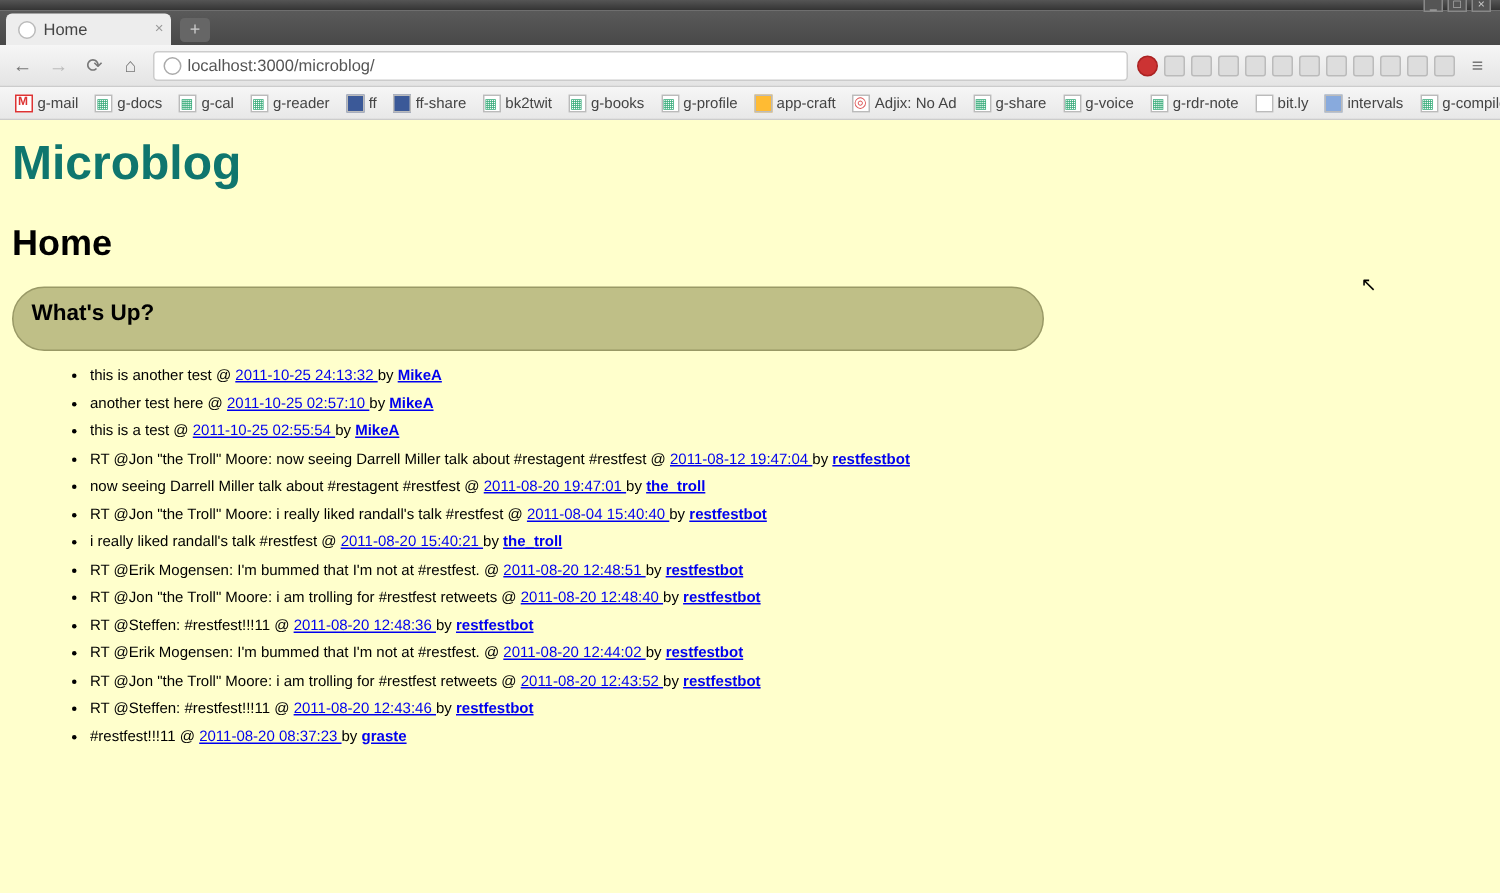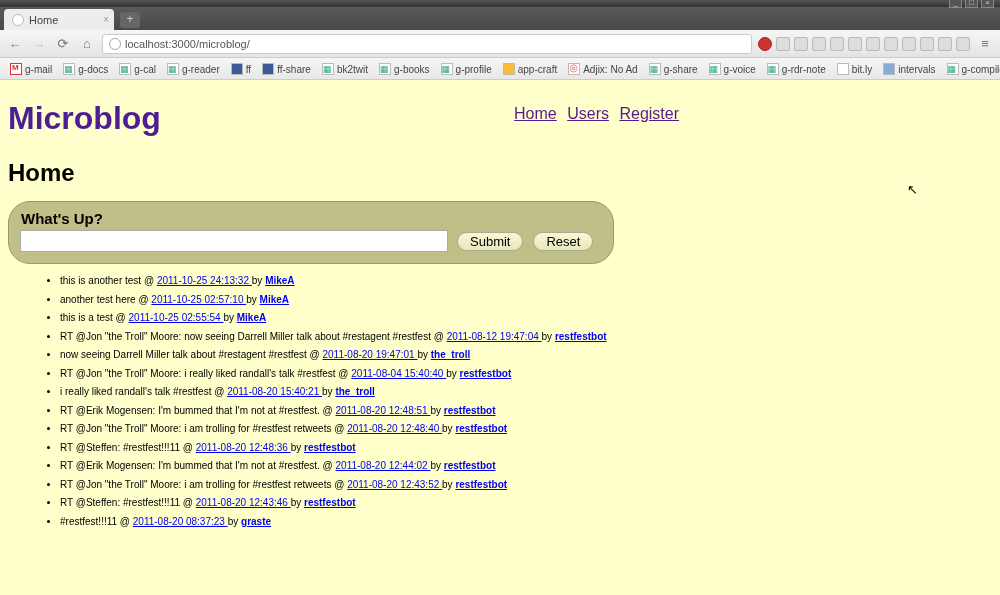--- a/index.html
+++ b/index.html
@@ -37,26 +37,26 @@
   .bm .ico.ff { background:#3b5998; }
   .bm .ico.lam { background:#fb3; }
   .bm .ico.adj{ background:#fff; }
   .bm .ico.adj::after{content:"◎"; color:#d55; font-size:10px; position:absolute; left:0; top:-2px;}
   .bm .ico.bit{ background:#fff; }
   .bm .ico.int{ background:#8ad; }
 
   
   .page { flex:1; background:#ffffcc; padding:10px 8px 0 8px; overflow:hidden; position:relative; }
   .topline { display:flex; align-items:center; }
-  .sitetitle { font-size:32px; font-weight:bold; color:#4c1d95;margin-top:10px; }
+  .sitetitle { font-size:32px; font-weight:bold; color:#0f766e; }
   .navlinks { margin-left: auto; margin-right: 310px; font-size:16px; }
   .navlinks a { color:#551a8b; text-decoration:underline; margin:0 3px; }
   h2.home { font-size:24px; font-weight:bold; margin-top:22px; margin-bottom:14px; }
 
-  .postbox { background:#bfbf87; border:1px solid #999966; border-radius:22px; padding:8px 12px 12px 12px; width:606px; margin-bottom:10px; }
+  .postbox { background:#bfbf87; border:1px solid #999966; border-radius:22px; padding:8px 12px 12px 12px; width:688px; margin-bottom:10px; }
   .postbox .lbl { font-weight:bold; font-size:15px; margin-bottom:4px; }
   .postrow { display:flex; align-items:center; gap:10px; }
   .postrow input[type=text] { width:426px; height:20px; border:1px solid #fff; outline:1px solid #aaa; background:#fff; }
   .btn { background: linear-gradient(#f8f8d8,#e8e8b8); border:1px solid #aa9; border-radius:11px; padding:1px 12px; font-size:13px; font-family:inherit; cursor:pointer; }
 
   ul.posts { list-style:disc; padding-left:52px; }
   ul.posts li { font-size:10px; color:#000; margin-bottom:5px; line-height:1.35; }
   ul.posts a.ts, ul.posts a.user { color:#0000ee; text-decoration:underline; }
   ul.posts a.user { font-weight:bold; }
 
@@ -180,36 +180,26 @@
           <span class="ico g" style="position: relative;"></span>
           <span>g-compile</span>
         </div>
       </div>
 
   </div>
 
   <div class="page">
     <div class="topline">
       <div class="sitetitle">Microblog</div>
-      <div class="navlinks">
-        <a>Home</a>
-        <a>Users</a>
-        <a>Register</a>
-      </div>
     </div>
 
     <h2 class="home">Home</h2>
 
     <div class="postbox">
       <div class="lbl">What's Up?</div>
-      <div class="postrow">
-        <input type="text" value="" style="">
-        <button class="btn">Submit</button>
-        <button class="btn">Reset</button>
-      </div>
     </div>
 
     <ul class="posts" id="posts">
         <li><span>this is another test @ </span><a class="ts">2011-10-25 24:13:32 </a><span>by </span><a class="user">MikeA</a></li>
         <li><span>another test here @ </span><a class="ts">2011-10-25 02:57:10 </a><span>by </span><a class="user">MikeA</a></li>
         <li><span>this is a test @ </span><a class="ts">2011-10-25 02:55:54 </a><span>by </span><a class="user">MikeA</a></li>
         <li><span>RT @Jon "the Troll" Moore: now seeing Darrell Miller talk about #restagent #restfest @ </span><a class="ts">2011-08-12 19:47:04 </a><span>by </span><a class="user">restfestbot</a></li>
         <li><span>now seeing Darrell Miller talk about #restagent #restfest @ </span><a class="ts">2011-08-20 19:47:01 </a><span>by </span><a class="user">the_troll</a></li>
         <li><span>RT @Jon "the Troll" Moore: i really liked randall's talk #restfest @ </span><a class="ts">2011-08-04 15:40:40 </a><span>by </span><a class="user">restfestbot</a></li>
         <li><span>i really liked randall's talk #restfest @ </span><a class="ts">2011-08-20 15:40:21 </a><span>by </span><a class="user">the_troll</a></li>

